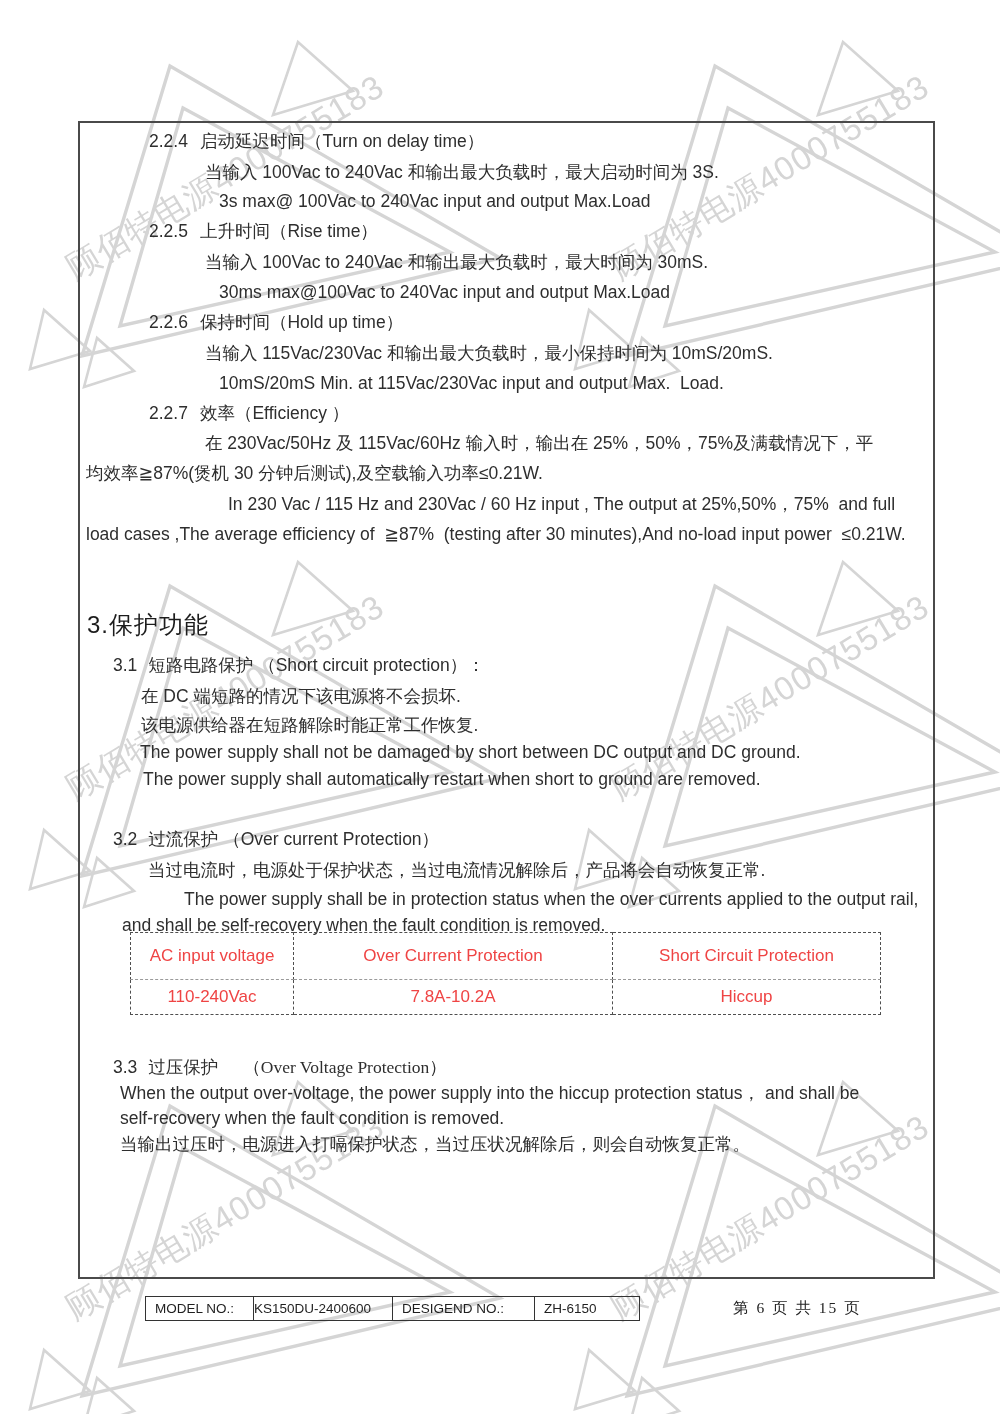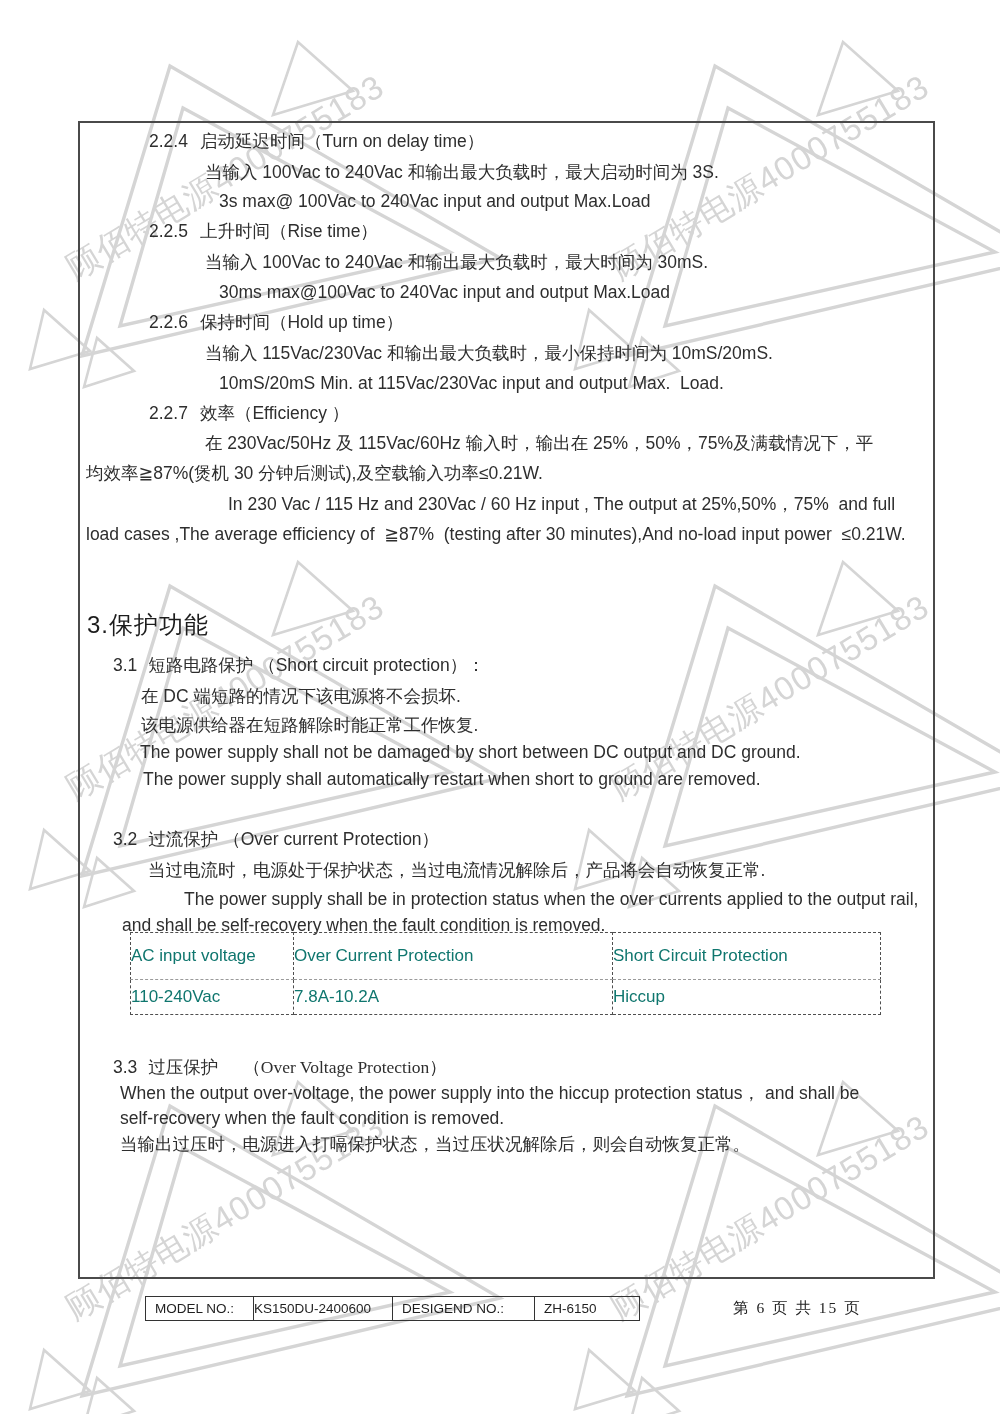--- a/index.html
+++ b/index.html
@@ -37,22 +37,22 @@
   .subsec{display:flex;gap:11px;}
   .serif{font-family:"Liberation Serif","DejaVu Serif",serif;}
   .gapL{margin-left:14px;}
   
   .spec-table{
     position:absolute;left:130px;top:932px;z-index:3;
     border-collapse:collapse;table-layout:fixed;
   }
   .spec-table td{
     border:1.6px dashed #4f4f4f;
-    vertical-align:middle;
-    font-size:17px;color:#0f766e;padding:0;
+    text-align:center;vertical-align:middle;
+    font-size:17px;color:#ef4444;padding:0;
   }
   .spec-table tr.hdr td{height:46px;border-bottom:1.6px dashed #9a9a9a;}
   .spec-table tr.dat td{height:34px;}
   
   .footer-table{
     position:absolute;left:145px;top:1296px;z-index:3;
     border-collapse:collapse;table-layout:fixed;
   }
   .footer-table td{
     border:1.6px solid #333333;height:23px;

